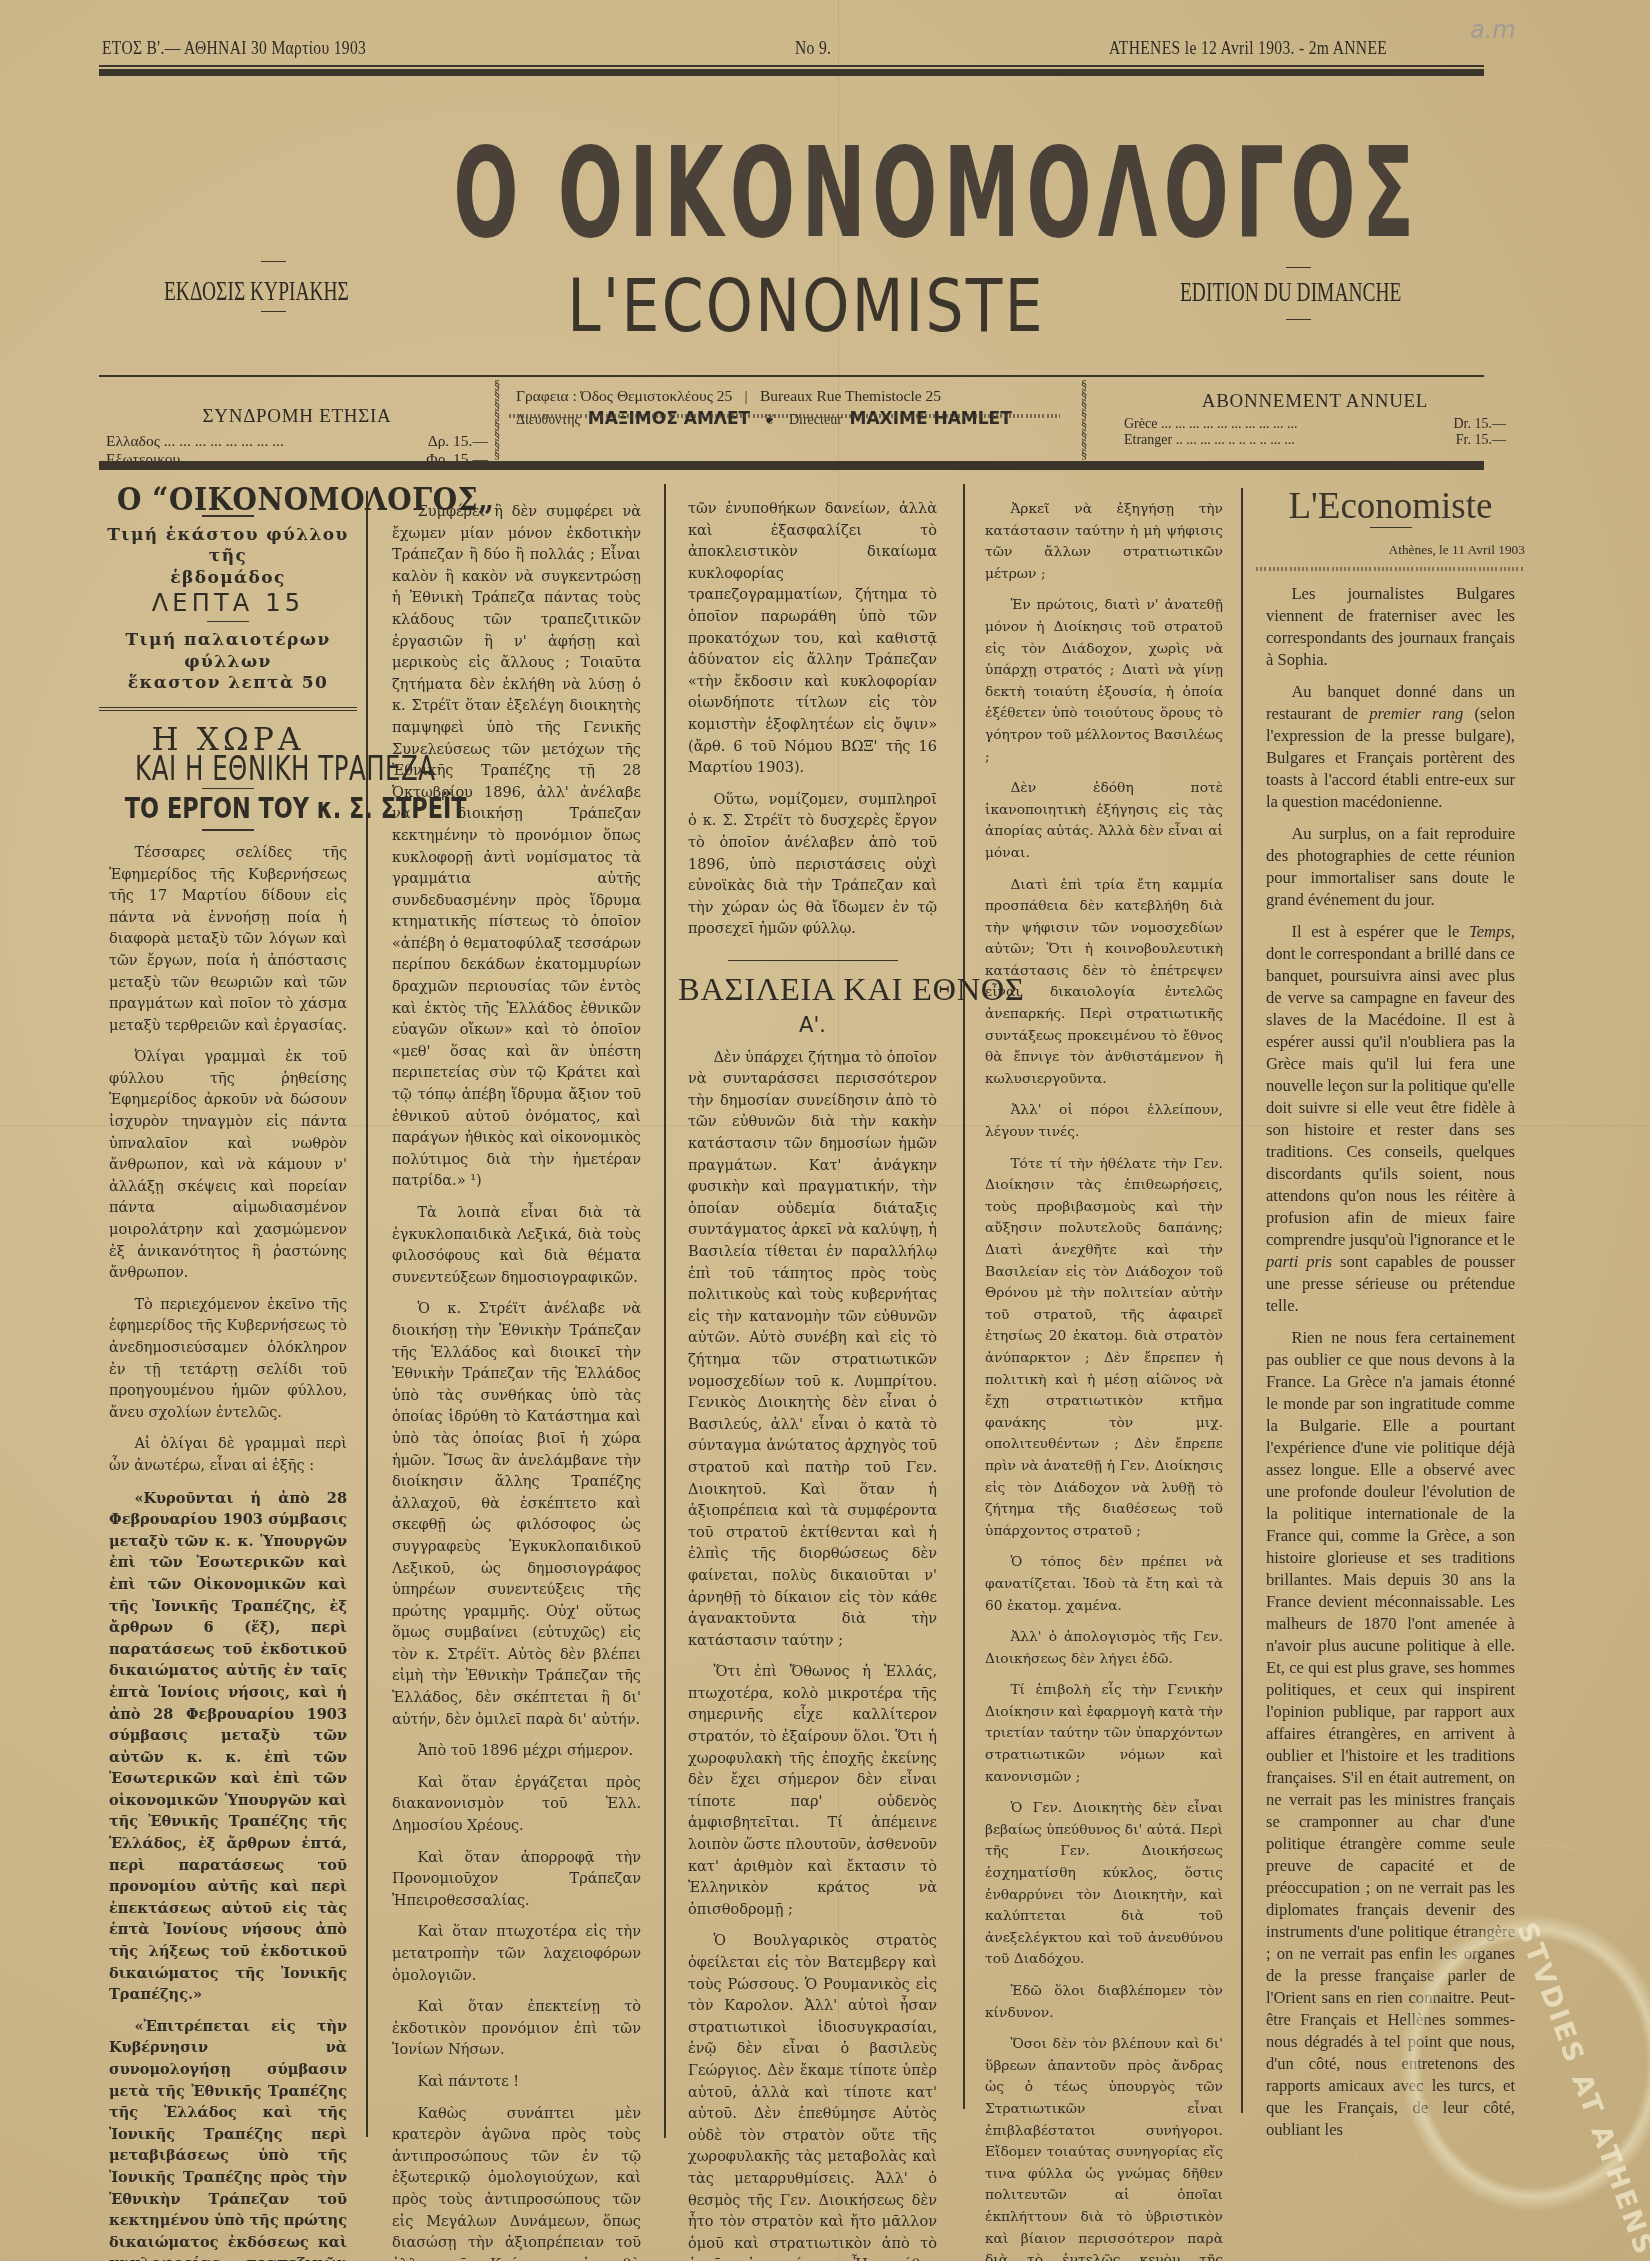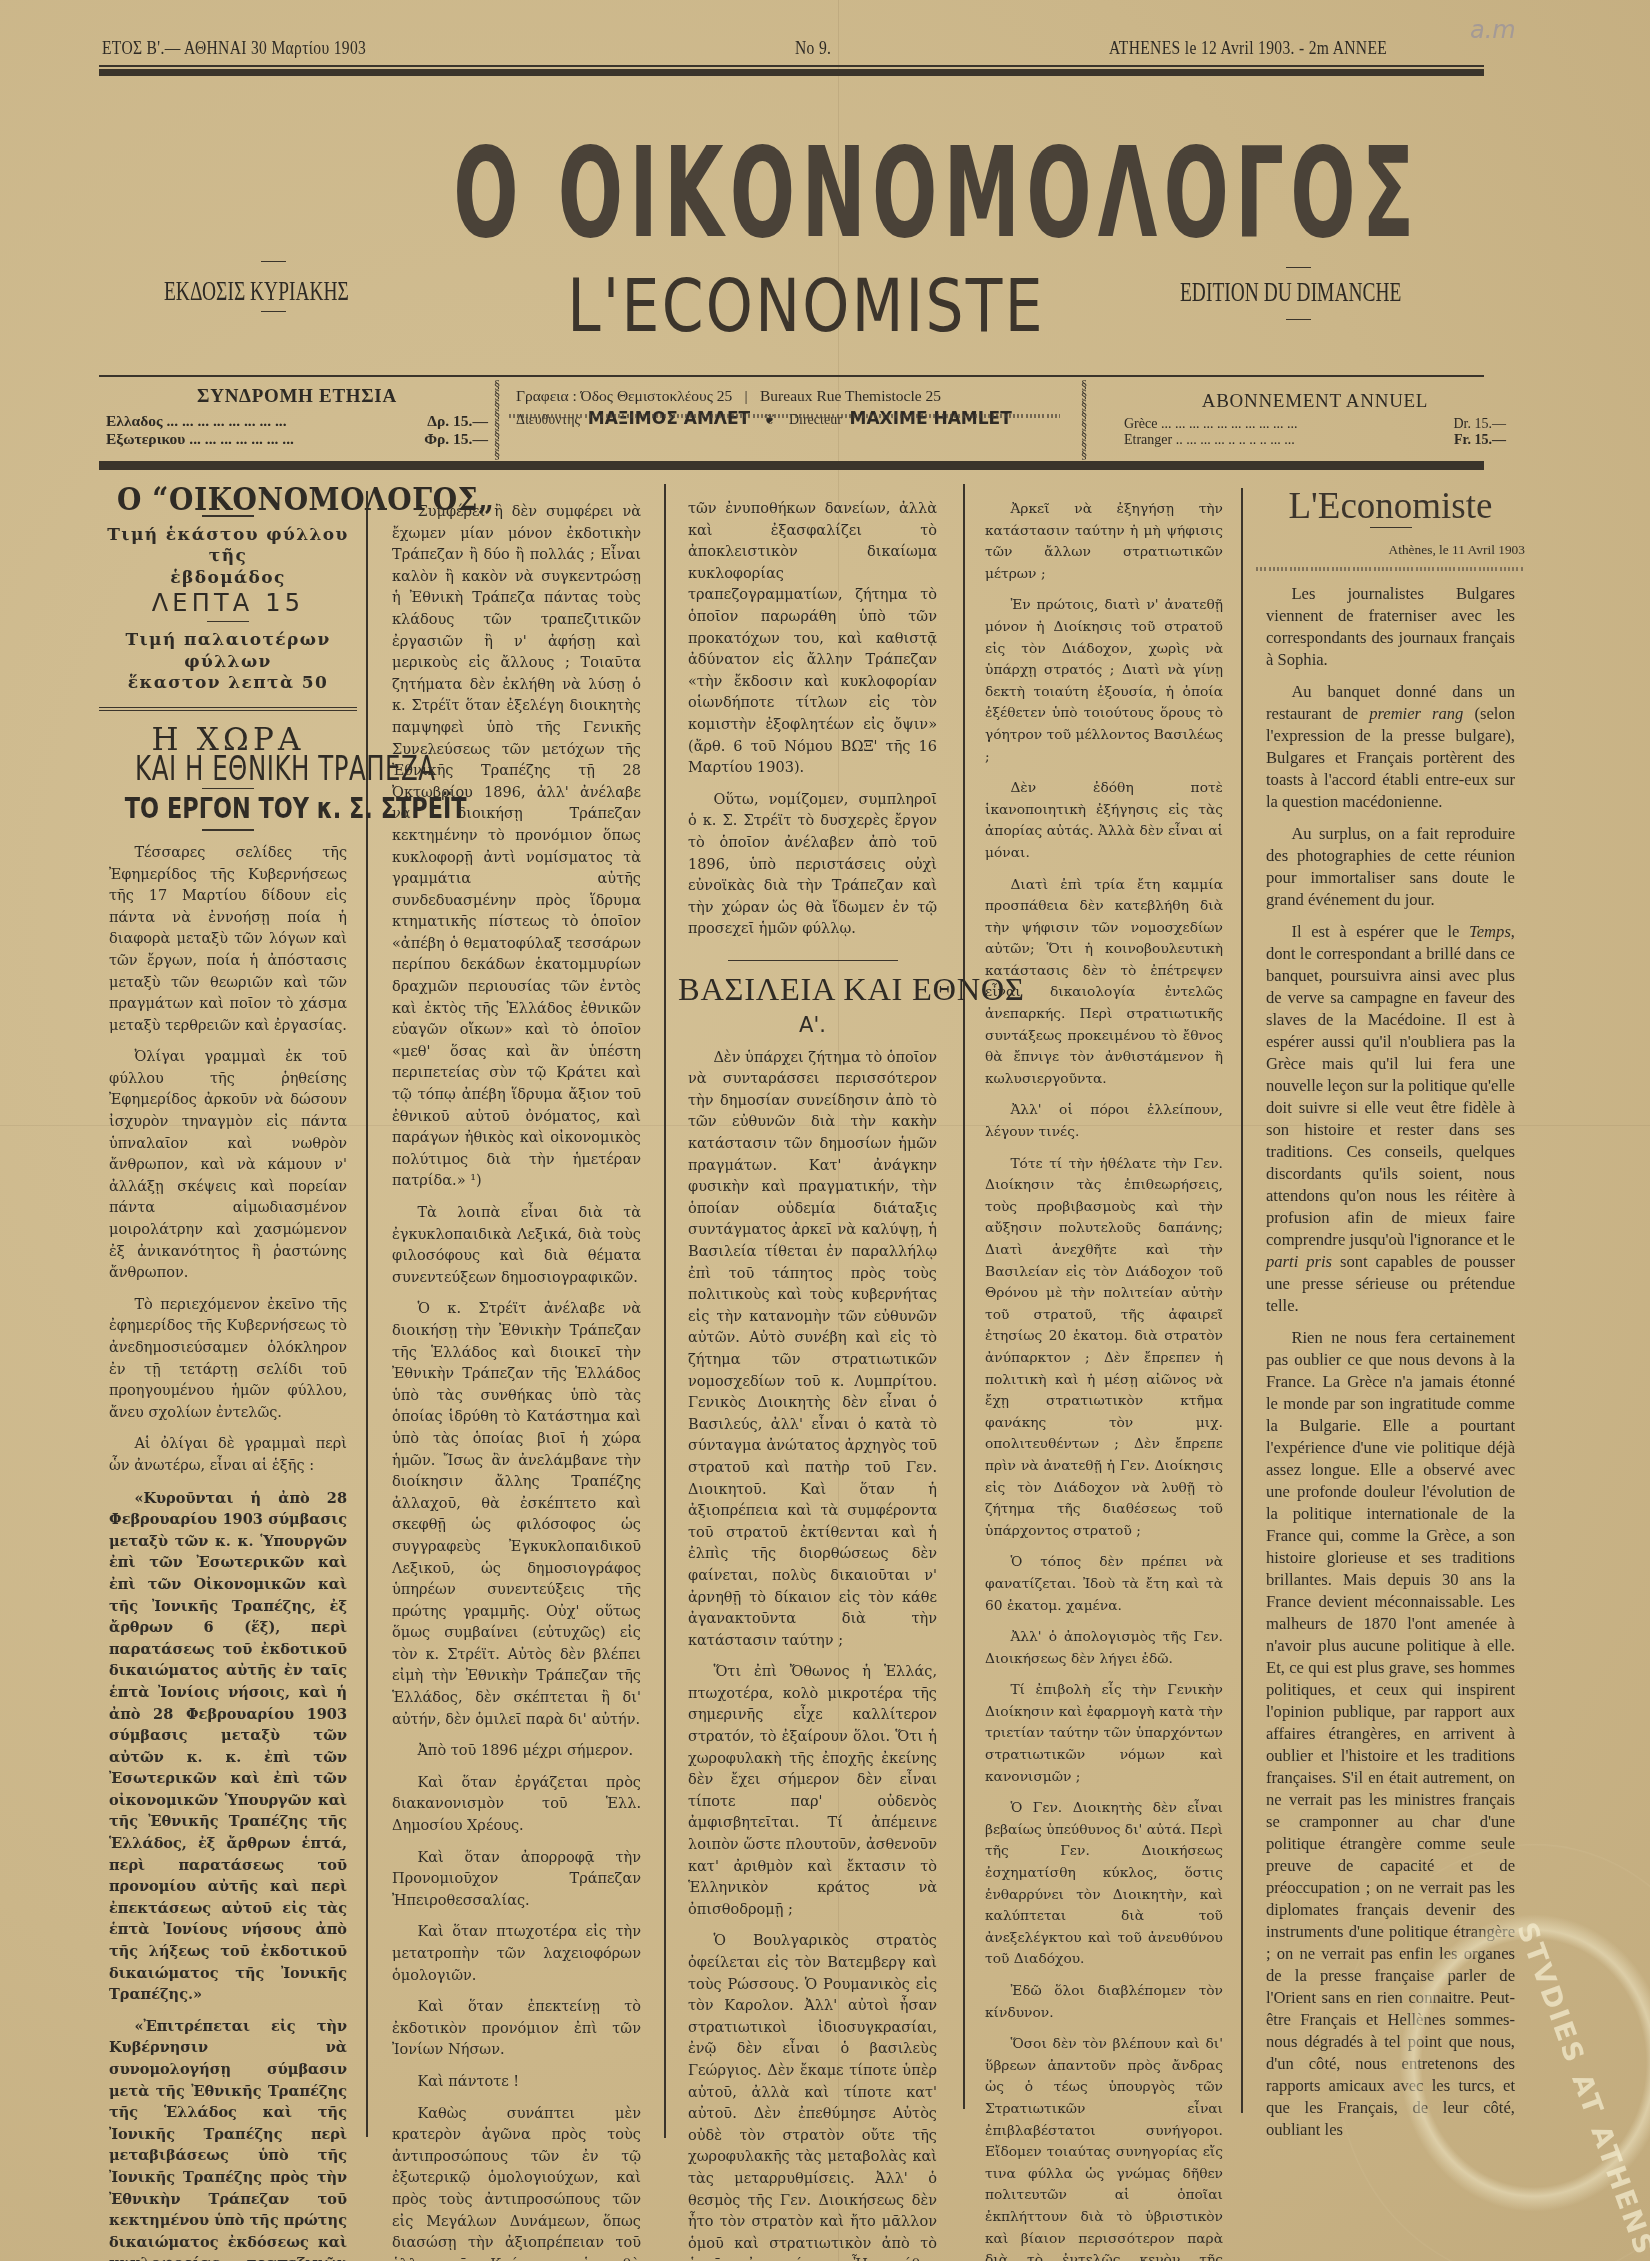--- a/index.html
+++ b/index.html
@@ -62,21 +62,21 @@
 <div class="edition-rule" style="left:261px; top:261px;"></div>
 <div class="abs edition" style="left:164px; top:276px;">ΕΚΔΟΣΙΣ ΚΥΡΙΑΚΗΣ</div>
 <div class="edition-rule" style="left:261px; top:311px;"></div>
 <div class="abs subtitle-fr">L'ECONOMISTE</div>
 <div class="edition-rule" style="left:1286px; top:267px;"></div>
 <div class="abs edition" style="left:1180px; top:277px;">EDITION DU DIMANCHE</div>
 <div class="edition-rule" style="left:1286px; top:319px;"></div>
 
 <div class="rule-thick" style="left:99px; top:375px; width:1385px; height:2.1px;"></div>
 
-<div class="abs" style="left:106px; top:385px; width:382px;font-weight:bold;">
+<div class="abs" style="left:106px; top:405px; width:382px;">
   <div class="info-title">ΣΥΝΔΡΟΜΗ ΕΤΗΣΙΑ</div>
   <div class="price-row" style="margin-top:5px;">
     <span>Ελλαδος</span>
     <span>... ... ... ... ... ... ... ...</span>
     <span style="float:right;">Δρ. 15.—</span>
   </div>
   <div class="price-row">
     <span>Εξωτερικου</span>
     <span>... ... ... ... ... ... ...</span>
     <span style="float:right;">Φρ. 15.—</span>
@@ -104,21 +104,21 @@
 <div class="abs" style="left:1124px; top:390px; width:382px;">
   <div class="info-title">ABONNEMENT ANNUEL</div>
   <div class="price-row" style="margin-top:4.2px; font-size:14px;">
     <span>Grèce</span>
     <span>... ... ... ... ... ... ... ... ... ...</span>
     <span style="float:right;">Dr. 15.—</span>
   </div>
   <div class="price-row" style="font-size:14px;">
     <span>Etranger</span>
     <span>.. ... ... ... .. .. .. .. ... ...</span>
-    <span style="float:right;font-weight:bold;">Fr. 15.—</span>
+    <span style="float:right;">Fr. 15.—</span>
   </div>
 </div>
 
 <div class="rule-thick" style="left:99px; top:461px; width:1385px; height:8.5px;"></div>
 
 <div class="vrule" style="left:366px; top:491px; height:1646px;"></div>
 <div class="vrule" style="left:664px; top:484px; height:1654px;"></div>
 <div class="vrule" style="left:963px; top:484px; height:1625px;"></div>
 <div class="vrule" style="left:1241px; top:488px; height:1625px;"></div>
 

